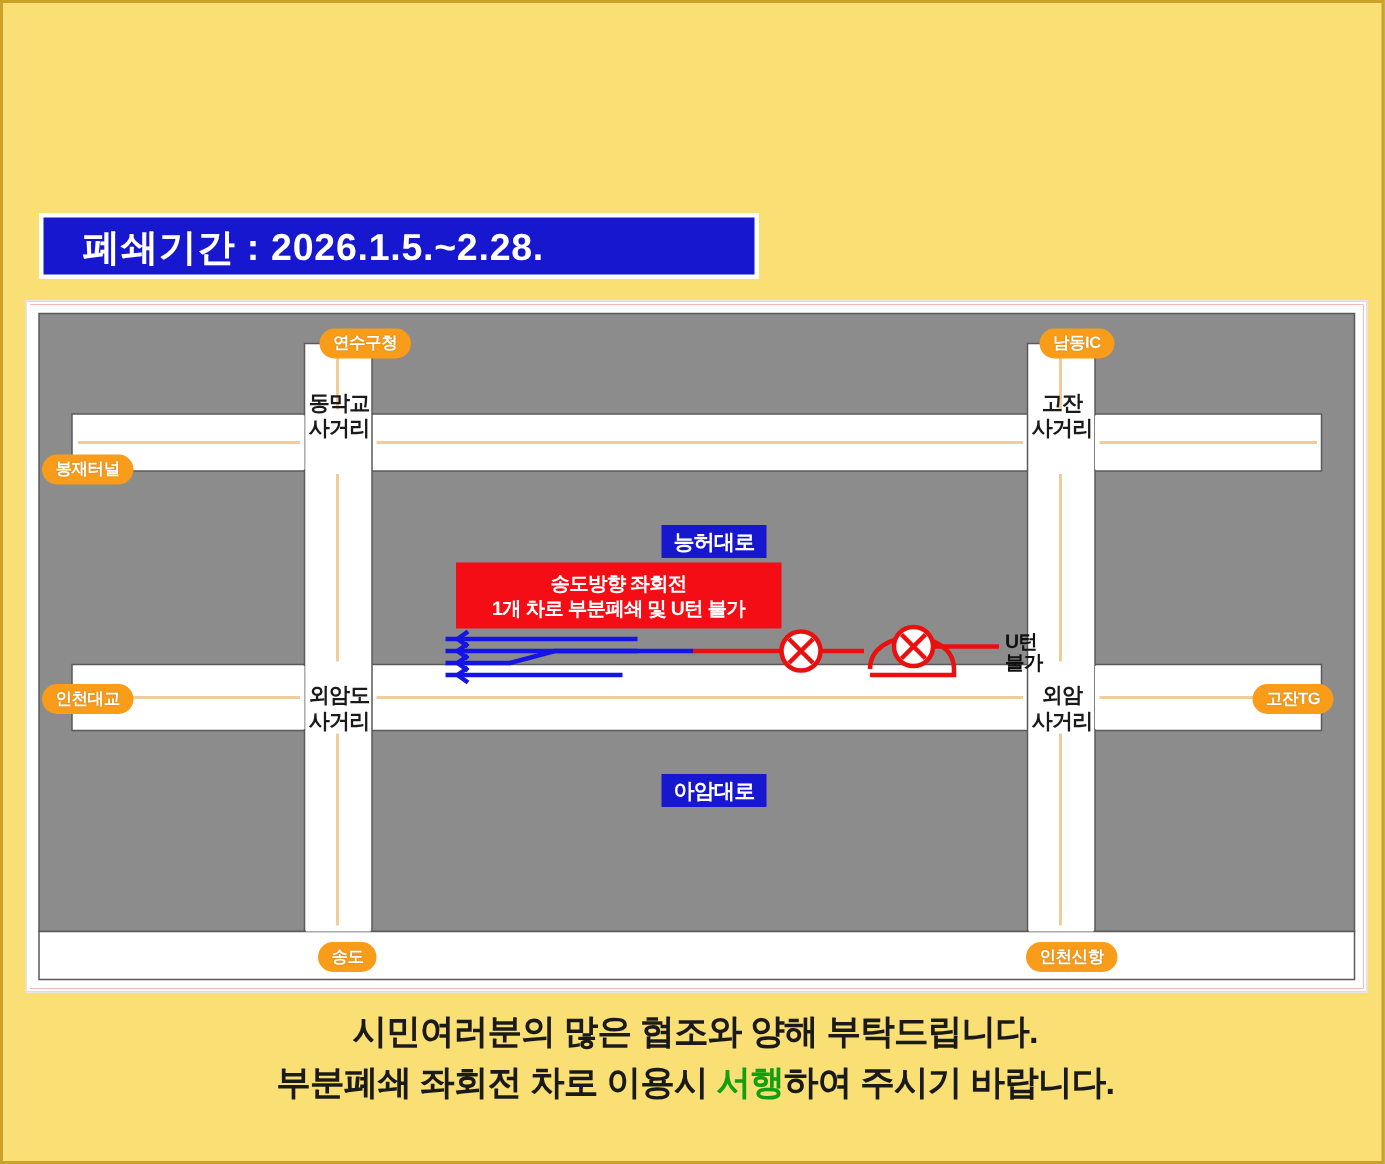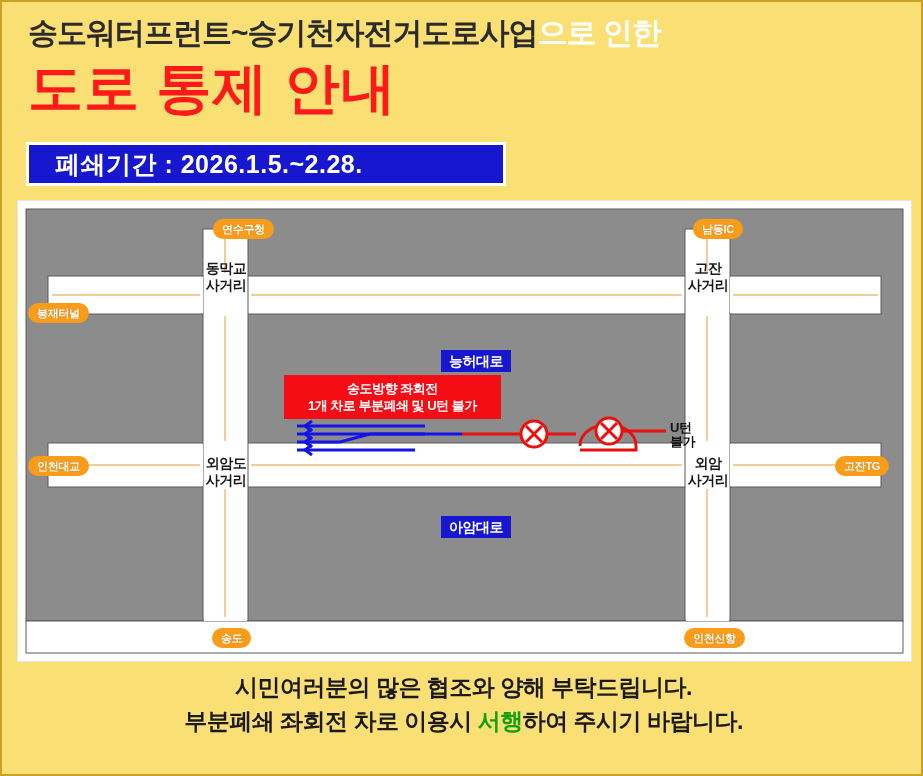--- a/index.html
+++ b/index.html
@@ -158,24 +158,20 @@
     line-height: 34px;
     letter-spacing: -0.5px;
     white-space: nowrap;
   }
   .foot-green { color: #12A012; }
 </style>
 </head>
 <body>
 
 <div class="header">
-  <div class="subtitle">
-    <span class="seg-dark">송도워터프런트~승기천자전거도로사업</span><span class="seg-white">으로 인한</span>
-  </div>
-  <div class="maintitle">도로 통제 안내</div>
 </div>
 
 <div class="period-banner">
   <span class="period-text">폐쇄기간 : 2026.1.5.~2.28.</span>
 </div>
 
 <div class="map-wrap">
   <div class="map">
 
     <svg width="889" height="456" viewBox="0 0 889 456">
@@ -281,21 +277,21 @@
       <div>사거리</div>
     </div>
     <div class="xname" style="left:647px; top:252px; width:82px;">
       <div>외암</div>
       <div>사거리</div>
     </div>
 
     <div class="plate" style="left:421px; top:111px;margin-top:36px;">능허대로</div>
     <div class="plate" style="left:421px; top:273px;margin-top:40px;">아암대로</div>
 
-    <div class="warn" style="left:264px; top:172px;text-align:center;">
+    <div class="warn" style="left:284px; top:172px;text-align:center;">
       <div>송도방향 좌회전</div>
       <div>1개 차로 부분폐쇄 및 U턴 불가</div>
     </div>
 
     <div class="uturn-label" style="left:650px; top:218px;">
       <div>U턴</div>
       <div>불가</div>
     </div>
 
   </div>

